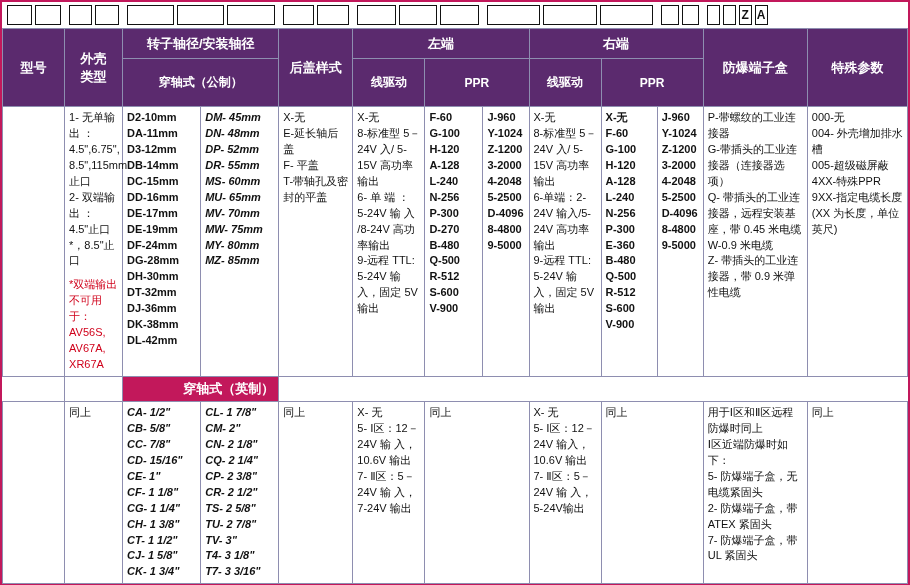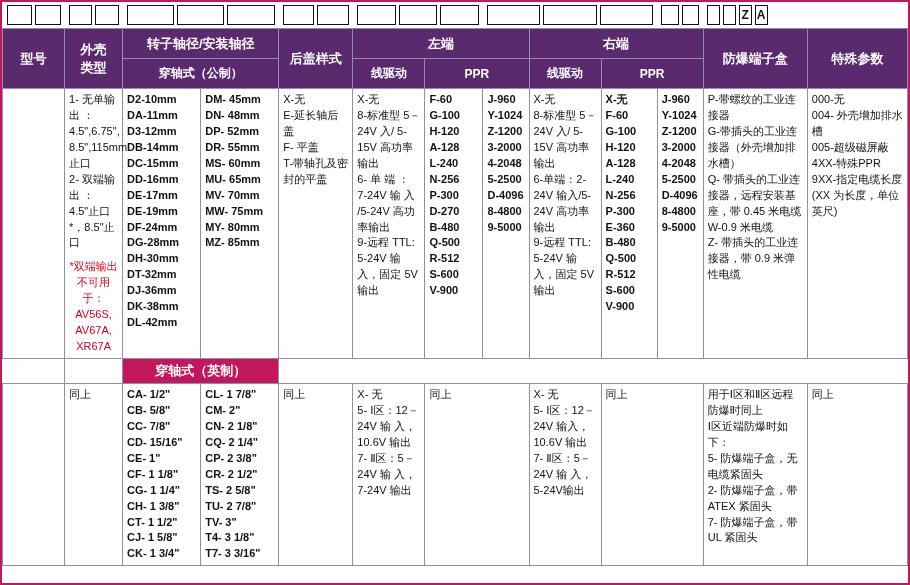--- a/index.html
+++ b/index.html
@@ -64,48 +64,48 @@
     color:#fff;
     text-align:center;
     font-weight:bold;
     font-size:13px;
     vertical-align:middle;
   }
   .hdr.sub{
     font-size:12px;
   }
   .hdr1 td{height:30px;}
-  .hdr2 td{height:30px;}
+  .hdr2 td{height:48px;}
   
   .body td{
     font-size:11px;
     line-height:1.45;
     background:#fff;
   }
   .model{
     background:#c2185b;
     color:#fff;
     font-weight:bold;
     font-size:13px;
     text-align:left;
     line-height:1.5;
     vertical-align:top;
   }
   .metric-band{
     background:#c2185b;
     color:#fff;
     font-weight:bold;
-    text-align:center;
+    text-align:right;
     font-size:13px;
     height:22px;
     vertical-align:middle;
   }
-  .it{}
+  .it{font-style:italic;}
   .b{font-weight:bold;}
-  .red{color:#d0021b;text-align:center;}
+  .red{color:#d0021b;}
   .note{margin-top:8px;}
   .tight{line-height:1.45;}
 </style>
 </head>
 <body>
 
 <div class="sheet">
 <table>
   <colgroup>
     <col style="width:62px">
@@ -251,21 +251,21 @@
     <td>
       <div>X-无</div>
       <div>E-延长轴后盖</div>
       <div>F- 平盖</div>
       <div>T-带轴孔及密封的平盖</div>
     </td>
 
     <td>
       <div>X-无</div>
       <div>8-标准型 5－24V 入/ 5-15V 高功率输出</div>
-      <div>6- 单 端 ： 7-24V 输 入 /5-24V 高功率输出</div>
+      <div>6- 单 端 ： 5-24V 输 入 /8-24V 高功率输出</div>
       <div>9-远程 TTL: 5-24V 输入，固定 5V 输出</div>
     </td>
 
     <td>
       <div class="b">F-60</div>
       <div class="b">G-100</div>
       <div class="b">H-120</div>
       <div class="b">A-128</div>
       <div class="b">L-240</div>
       <div class="b">N-256</div>
@@ -321,21 +321,21 @@
       <div class="b">3-2000</div>
       <div class="b">4-2048</div>
       <div class="b">5-2500</div>
       <div class="b">D-4096</div>
       <div class="b">8-4800</div>
       <div class="b">9-5000</div>
     </td>
 
     <td>
       <div>P-带螺纹的工业连接器</div>
-      <div>G-带插头的工业连接器（外壳增加排水槽）</div>
+      <div>G-带插头的工业连接器（连接器选项）</div>
       <div>Q- 带插头的工业连接器，远程安装基座，带 0.45 米电缆</div>
       <div>W-0.9 米电缆</div>
       <div>Z- 带插头的工业连接器，带 0.9 米弹性电缆</div>
     </td>
 
     <td>
       <div>000-无</div>
       <div>004- 外壳增加排水槽</div>
       <div>005-超级磁屏蔽</div>
       <div>4XX-特殊PPR</div>

